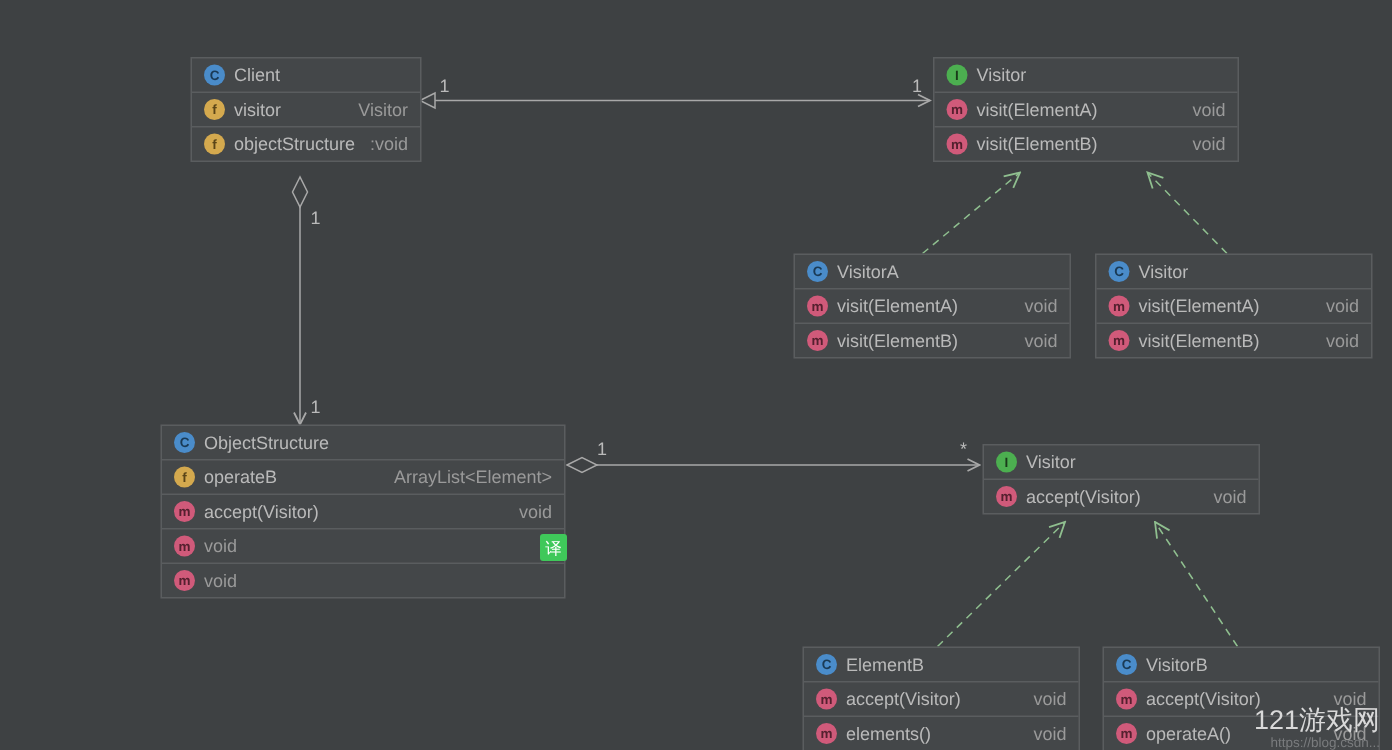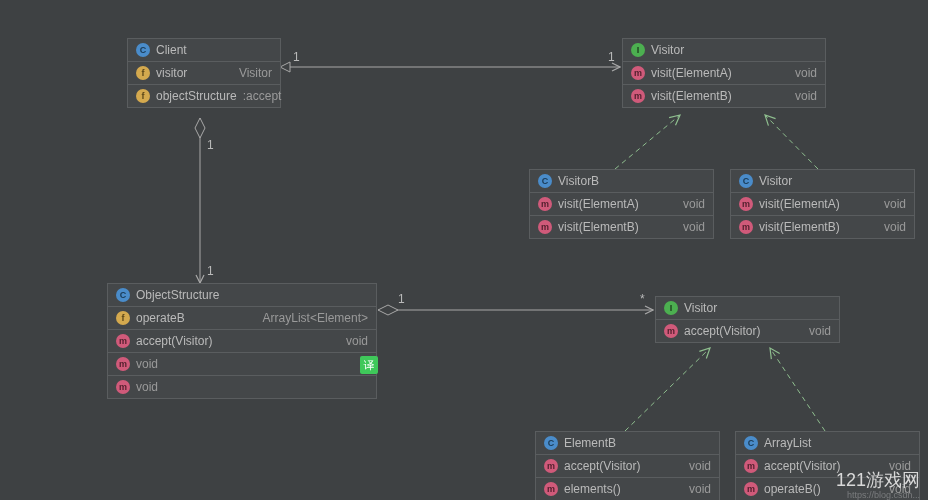--- a/index.html
+++ b/index.html
@@ -61,21 +61,21 @@
         <span>Client</span>
       </div>
   <div class="row">
         <span class="ic ic-f">f</span>
         <span class="rowtext">visitor</span>
         <span class="rettype">Visitor</span>
       </div>
   <div class="row">
         <span class="ic ic-f">f</span>
         <span class="rowtext">objectStructure</span>
-        <span class="rettype">:accept</span>
+        <span class="rettype">:void</span>
       </div>
 </div>
 
 <div class="box" style="left:622px; top:38px; width:204px;">
   <div class="hdr">
         <span class="ic ic-i">I</span>
         <span>Visitor</span>
       </div>
   <div class="row">
         <span class="ic ic-ab">m</span>
@@ -85,21 +85,21 @@
   <div class="row">
         <span class="ic ic-ab">m</span>
         <span class="rowtext">visit(ElementB)</span>
         <span class="rettype">void</span>
       </div>
 </div>
 
 <div class="box" style="left:529px; top:169px; width:185px;">
   <div class="hdr">
         <span class="ic ic-c">C</span>
-        <span>VisitorB</span>
+        <span>VisitorA</span>
       </div>
   <div class="row">
         <span class="ic ic-m">m</span>
         <span class="rowtext">visit(ElementA)</span>
         <span class="rettype">void</span>
       </div>
   <div class="row">
         <span class="ic ic-m">m</span>
         <span class="rowtext">visit(ElementB)</span>
         <span class="rettype">void</span>
@@ -174,30 +174,30 @@
   <div class="row">
         <span class="ic ic-m">m</span>
         <span class="rowtext">elements()</span>
         <span class="rettype">void</span>
       </div>
 </div>
 
 <div class="box" style="left:735px; top:431px; width:185px;">
   <div class="hdr">
         <span class="ic ic-c">C</span>
-        <span>ArrayList</span>
-      </div>
-  <div class="row">
-        <span class="ic ic-m">m</span>
-        <span class="rowtext">accept(Visitor)</span>
-        <span class="rettype">void</span>
-      </div>
-  <div class="row">
-        <span class="ic ic-m">m</span>
-        <span class="rowtext">operateB()</span>
+        <span>VisitorB</span>
+      </div>
+  <div class="row">
+        <span class="ic ic-m">m</span>
+        <span class="rowtext">accept(Visitor)</span>
+        <span class="rettype">void</span>
+      </div>
+  <div class="row">
+        <span class="ic ic-m">m</span>
+        <span class="rowtext">operateA()</span>
         <span class="rettype">void</span>
       </div>
 </div>
 
 <div class="mult" style="left:293px; top:50px;">1</div>
 <div class="mult" style="left:608px; top:50px;">1</div>
 <div class="mult" style="left:207px; top:138px;">1</div>
 <div class="mult" style="left:207px; top:264px;">1</div>
 <div class="mult" style="left:398px; top:292px;">1</div>
 <div class="mult" style="left:640px; top:292px;">*</div>

